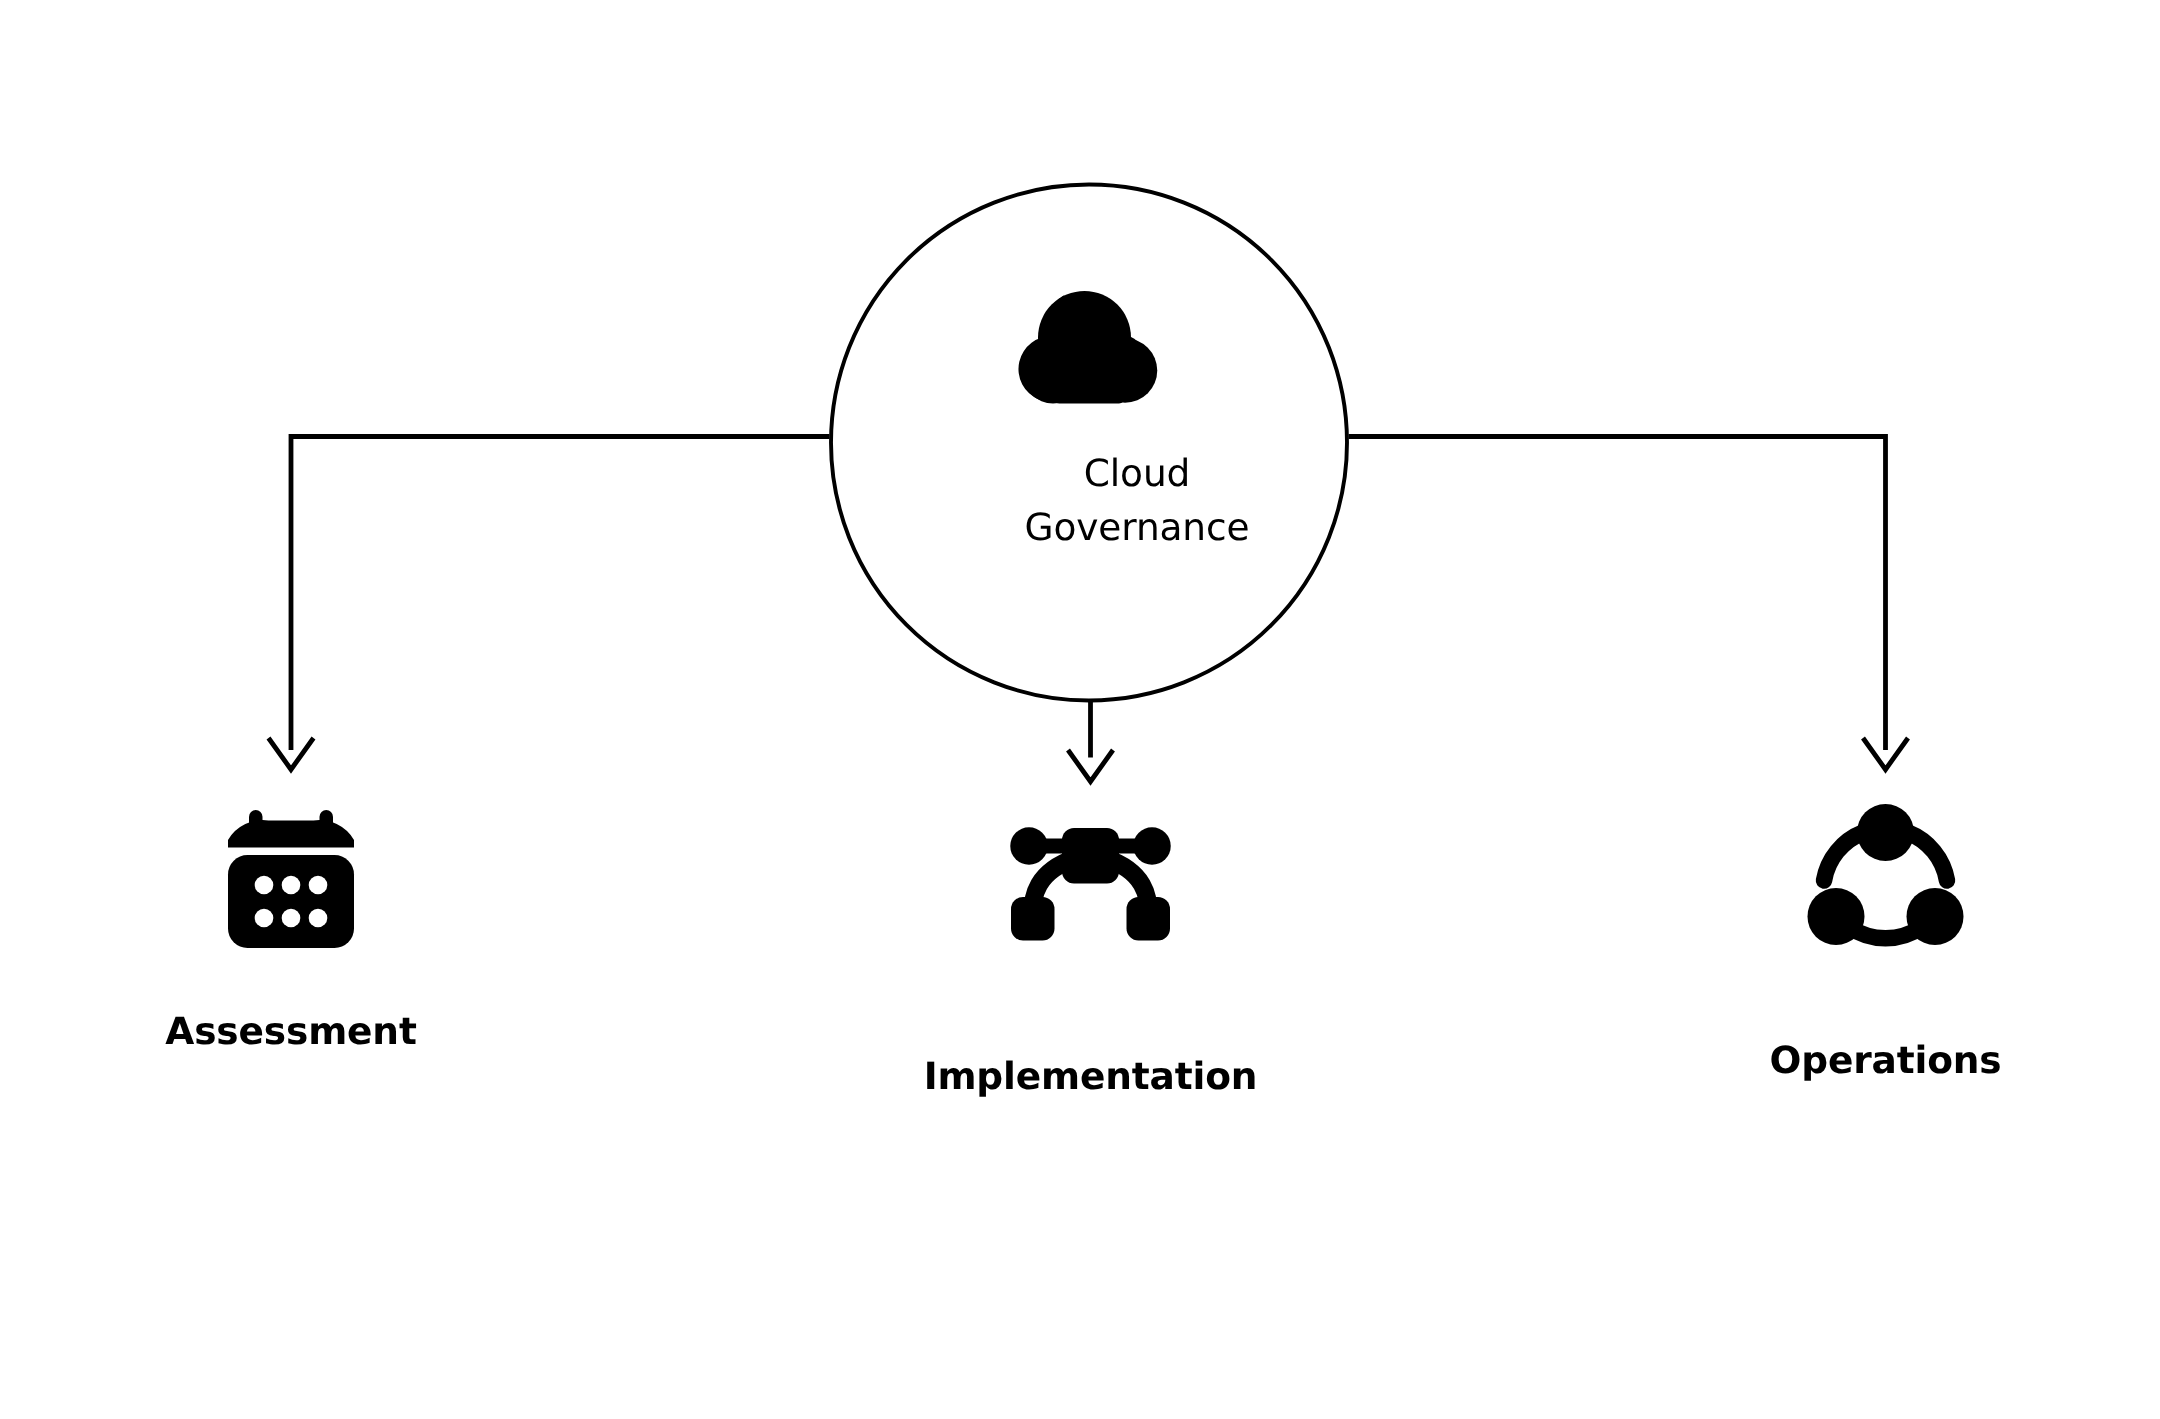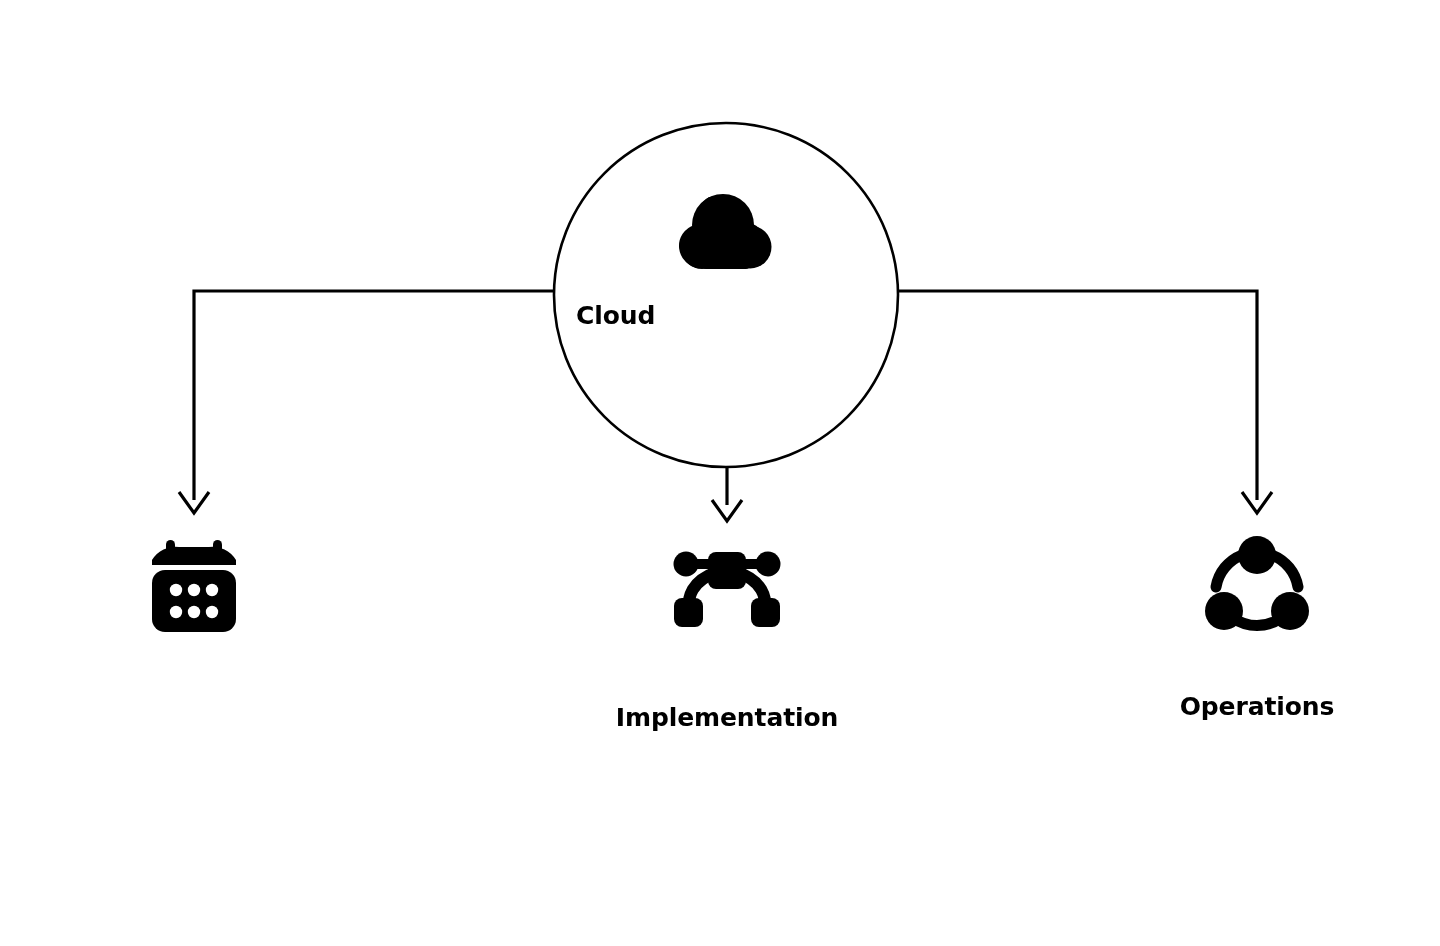--- a/index.html
+++ b/index.html
@@ -18,25 +18,26 @@
   }
   #diagram-canvas {
     position: absolute;
     left: 0;
     top: 0;
     width: 1440px;
     height: 946px;
   }
   .hub-label {
     position: absolute;
-    left: 576px;
+    left: 608px;
     top: 298px;
     width: 300px;
+    text-align: center;
     font-size: 25px;
-    font-weight: bold;
+    font-weight: normal;
     line-height: 1.42;
     letter-spacing: -0.1px;
     color: #000000;
   }
   .node-label {
     position: absolute;
     text-align: center;
     font-size: 25px;
     font-weight: bold;
     line-height: 1.45;
@@ -141,23 +142,25 @@
     <path d="M -24 29 A 42 42 0 0 0 24 29" fill="none" stroke="#000000" stroke-width="11" stroke-linecap="round"></path>
 
     <circle cx="0" cy="-34" r="19" fill="#000000"></circle>
     <circle cx="-33" cy="22" r="19" fill="#000000"></circle>
     <circle cx="33" cy="22" r="19" fill="#000000"></circle>
   </g>
 </svg>
 
 <div class="hub-label">
   <div>Cloud</div>
+  <div>Governance</div>
 </div>
 
 <div class="node-label" id="label-assessment">
+  <div>Assessment</div>
 </div>
 
 <div class="node-label" id="label-implementation">
   <div>Implementation</div>
 </div>
 
 <div class="node-label" id="label-operations">
   <div>Operations</div>
 </div>
 

